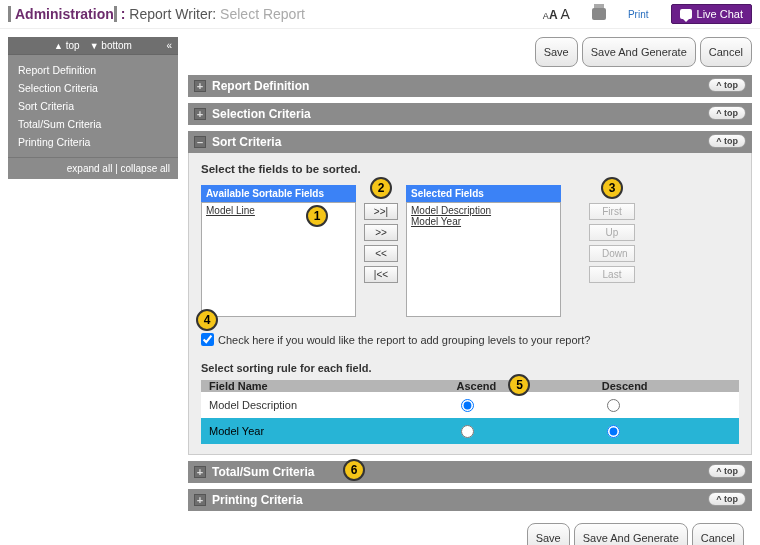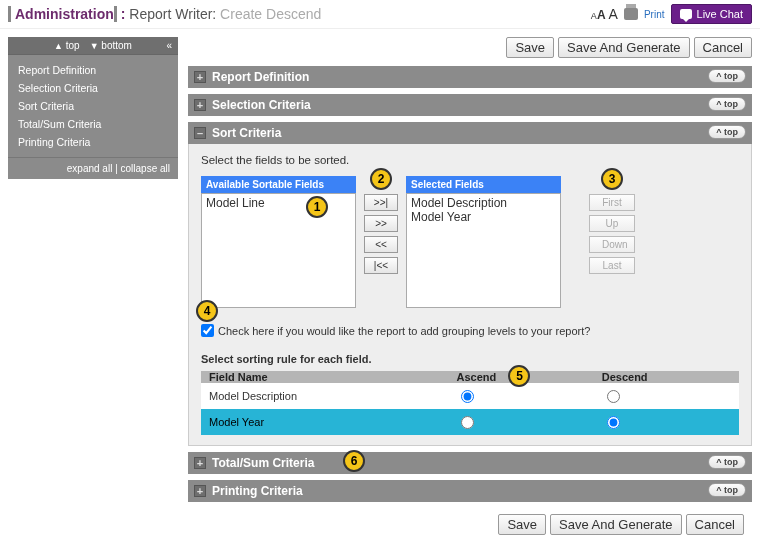--- a/index.html
+++ b/index.html
@@ -15,21 +15,21 @@
     display: flex;
     justify-content: space-between;
     align-items: center;
     padding: 4px 8px;
     border-bottom: 1px solid #eee;
   }
   .breadcrumb { font-size: 14px; }
   .bc-admin { font-weight: bold; color: #6d2c6d; border-left: 3px solid #888; padding-left: 4px; }
   .bc-rw { color: #555; }
   .bc-cr { color: #aaa; }
-  .header-right { display: flex; align-items: center; gap: 6px; }
+  .header-right { display: flex; align-items: center; gap: 22px; }
   .fontsizes span { cursor: pointer; color:#333; }
   .fs-s { font-size: 9px; }
   .fs-m { font-size: 12px; font-weight:bold;}
   .fs-l { font-size: 14px; }
   .print-link { color: #2a6fbf; font-size: 10px; cursor:pointer;}
   .printer { width:14px; height:12px; background:#888; display:inline-block; position:relative; border-radius:2px;}
   .printer:before { content:""; position:absolute; top:-4px; left:2px; width:10px; height:4px; background:#aaa;}
   .live-chat {
     background: #6b1f8a;
     color: #fff;
@@ -66,24 +66,24 @@
   .sidebar-items { padding: 6px 10px; }
   .sidebar-item { padding: 3px 0; cursor:pointer; }
   .sidebar-footer { text-align:right; padding:5px 8px; font-size:10px; border-top:1px solid #777;}
   .sidebar-footer span { cursor:pointer; }
 
   .content { flex:1; }
   .action-row { display:flex; justify-content:flex-end; gap:4px; margin-bottom:8px;}
   .btn {
     background: linear-gradient(#fdfdfd,#e6e6e6);
     border:1px solid #999;
-    padding:2px 8px;
-    font-size:13px;
+    padding:8px 8px;
+    font-size:11px;
     cursor:pointer;
-    border-radius:2px;
+    border-radius:8px;
     color:#333;
   }
   .panel {
     margin-bottom: 6px;
   }
   .panel-header {
     background: #8b8b8b;
     color: #fff;
     font-weight: bold;
     font-size: 12px;
@@ -112,32 +112,32 @@
     padding:1px 7px;
     color:#444;
     cursor:pointer;
   }
   .panel-body {
     background:#eeeeee;
     border:1px solid #ccc;
     border-top:none;
     padding:10px 12px;
   }
-  .instruction { font-weight:normal; font-size:11.5px; margin-bottom:10px;}
+  .instruction { font-weight:bold; font-size:11.5px; margin-bottom:10px;}
   .dual-list { display:flex; gap:8px; align-items:flex-start;}
   .listbox { width:155px; }
   .list-title { background:#3b82f6; color:#fff; font-size:10px; font-weight:bold; padding:3px 5px;}
   .list-body {
     background:#fff;
     border:1px solid #aaa;
     height:115px;
     padding:2px 4px;
     overflow:auto;
   }
-  .list-body div { cursor:pointer; font-size:12px;}
+  .list-body div { cursor:pointer; font-size:10px;text-decoration:underline;}
   .transfer-col { display:flex; flex-direction:column; gap:4px; padding-top:18px;}
   .transfer-btn {
     width:34px;
     border:1px solid #999;
     background:linear-gradient(#fdfdfd,#e6e6e6);
     font-size:10px;
     padding:2px 0;
     cursor:pointer;
     color:#333;
   }
@@ -177,21 +177,21 @@
   .rel { position:relative; }
   .footer-actions { display:flex; justify-content:flex-end; gap:4px; padding:6px 8px; margin-top:6px;}
 </style>
 </head>
 <body>
 
 <div class="header">
   <div class="breadcrumb">
     <span class="bc-admin">Administration</span><span class="bc-admin">:</span>
     <span class="bc-rw">Report Writer</span><span class="bc-rw">:</span>
-    <span class="bc-cr">Create Descend</span>
+    <span class="bc-cr">Select Report</span>
   </div>
   <div class="header-right">
     <span class="fontsizes">
       <span class="fs-s">A</span><span class="fs-m">A</span> <span class="fs-l">A</span>
     </span>
     <span class="printer"></span>
     <span class="print-link">Print</span>
     <div class="live-chat">
       <span class="chat-bubble"></span>
       <span>Live Chat</span>

